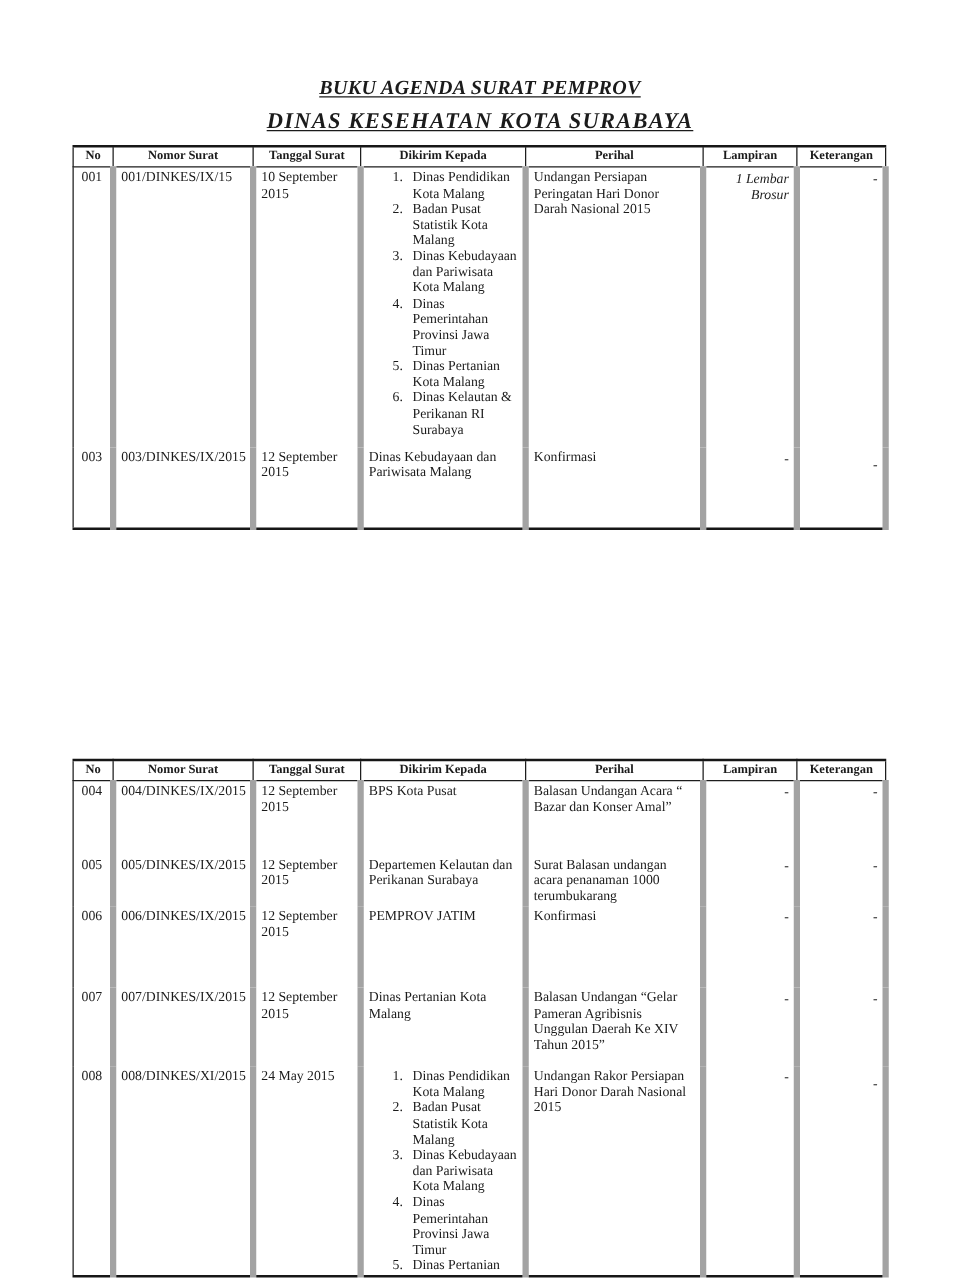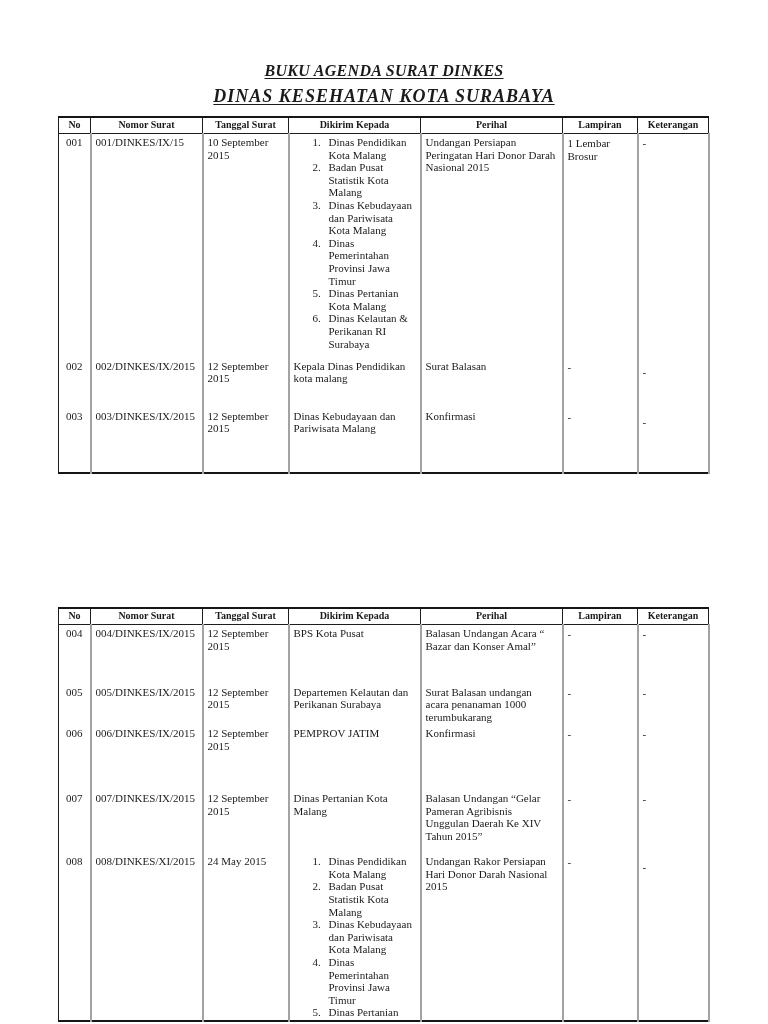--- a/index.html
+++ b/index.html
@@ -27,47 +27,47 @@
 
   col.w-no{width:32px}col.w-nomor{width:112px}col.w-tanggal{width:86px}
   col.w-kepada{width:132px}col.w-perihal{width:142px}col.w-lampiran{width:75px}col.w-ket{width:71px}
 
   .agenda th{
     border:1px solid #1d1d1d;border-bottom:1.5px solid #1d1d1d;
     font-size:10px;font-weight:bold;text-align:center;
     padding:1px 2px;height:13px;white-space:nowrap;overflow:hidden;
   }
   .agenda td{
-    border-left:1px solid #1d1d1d;border-right:2px solid #a3a3a3;
+    border-left:1px solid #1d1d1d;border-right:5px solid #a3a3a3;
     border-top:none;border-bottom:none;
     vertical-align:top;padding:2px 4px;
   }
   .agenda td.no{text-align:center;padding-left:1px;padding-right:1px;}
-  .agenda td.lampiran,.agenda td.ket{text-align:left;padding-top:3px;}
+  .agenda td.lampiran,.agenda td.ket{text-align:right;padding-top:3px;font-style:italic;}
   .agenda td.ket.low{padding-top:8px;}
 
   
   .t1 tr.r0{height:224px}.t1 tr.r1{height:50px}.t1 tr.r2{height:65px}
   .t2 tr.r0{height:59px}.t2 tr.r1{height:40px}.t2 tr.r2{height:65px}
   .t2 tr.r3{height:63px}.t2 tr.r4{height:161px}
 
   
   .reclist{padding-left:19px;overflow:hidden;}
   .reclist.h-top{height:219px;}
   .reclist.h-bottom{height:163px;}
   .li{display:flex;}
   .li .num{flex:0 0 16px;width:16px;}
   .li .txt{flex:1;}
 </style>
 </head>
 <body>
 
 <div class="page">
 
-  <div class="title t-1">BUKU AGENDA SURAT DINKES</div>
+  <div class="title t-1">BUKU AGENDA SURAT PEMPROV</div>
   <div class="title t-2">DINAS KESEHATAN KOTA SURABAYA</div>
 
   <table class="agenda t1">
     <colgroup>
       <col class="w-no">
         <col class="w-nomor">
         <col class="w-tanggal">
         <col class="w-kepada">
       <col class="w-perihal">
         <col class="w-lampiran">
@@ -114,29 +114,20 @@
               <div class="li">
                 <span class="num">6.</span>
                 <span class="txt">Dinas Kelautan &amp; Perikanan RI Surabaya</span>
               </div>
             </div>
         </td>
         <td>Undangan Persiapan Peringatan Hari Donor Darah Nasional 2015</td>
         <td class="lampiran">1 Lembar Brosur</td>
         <td class="ket">-</td>
       </tr>
-      <tr class="r1">
-        <td class="no">002</td>
-        <td>002/DINKES/IX/2015</td>
-        <td>12 September 2015</td>
-        <td>Kepala Dinas Pendidikan kota malang</td>
-        <td>Surat Balasan</td>
-        <td class="lampiran">-</td>
-        <td class="ket low">-</td>
-      </tr>
       <tr class="r2">
         <td class="no">003</td>
         <td>003/DINKES/IX/2015</td>
         <td>12 September 2015</td>
         <td>Dinas Kebudayaan dan Pariwisata Malang</td>
         <td>Konfirmasi</td>
         <td class="lampiran">-</td>
         <td class="ket low">-</td>
       </tr>
     </tbody>

